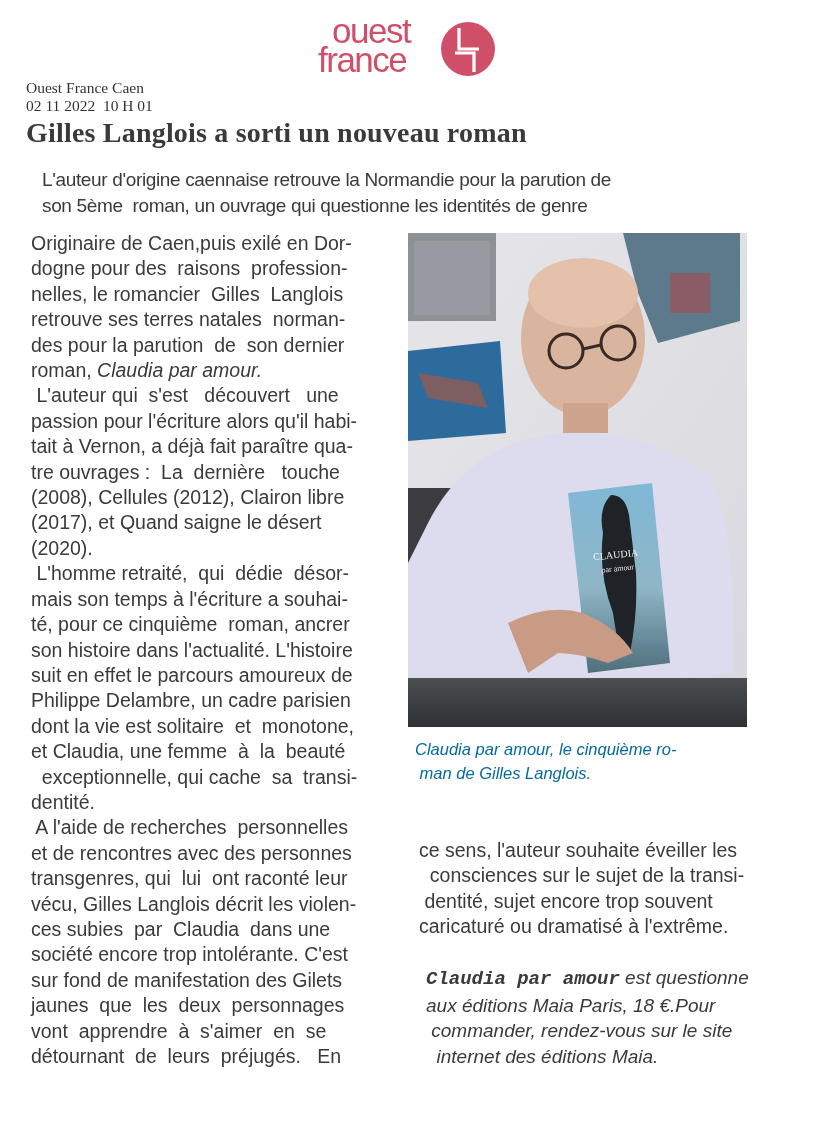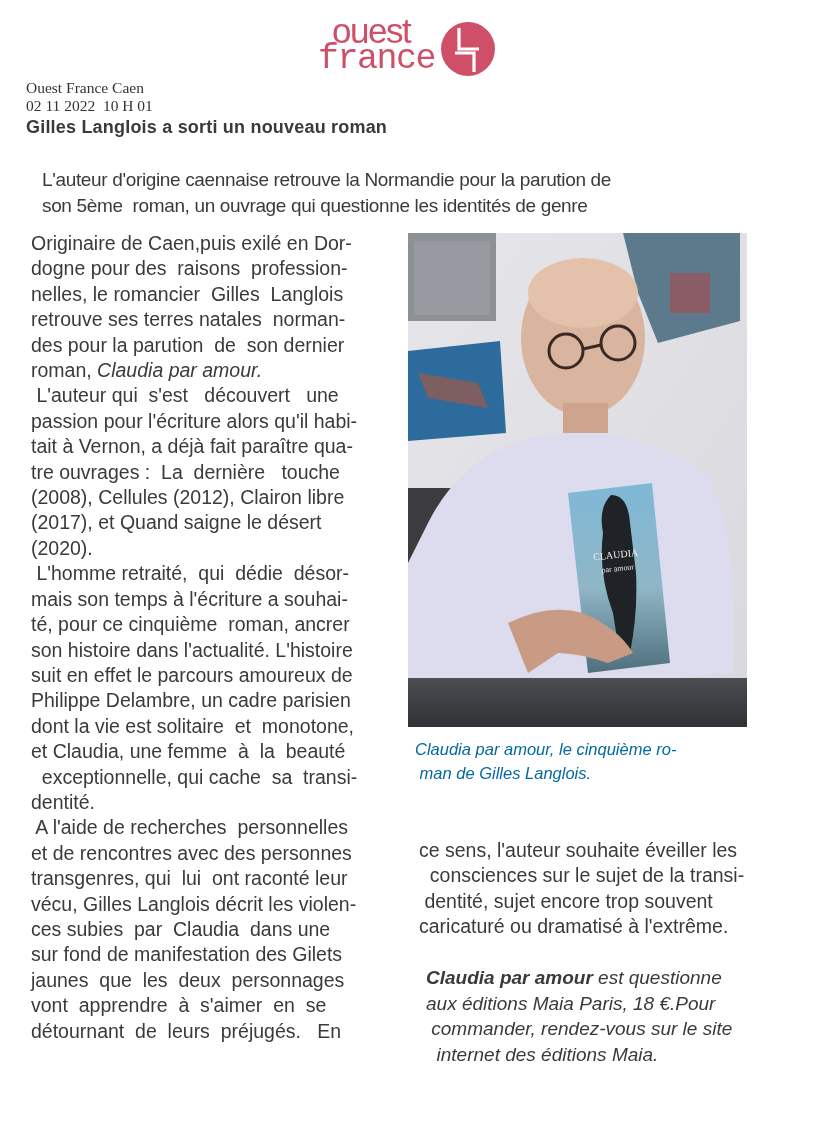--- a/index.html
+++ b/index.html
@@ -15,33 +15,33 @@
   }
   .logo-text {
     position: absolute; left: 0; top: 0;
     font-family: "Liberation Sans", sans-serif;
     color: #cf4f69;
     font-size: 35px; line-height: 29px;
     letter-spacing: -1.5px;
     font-weight: normal;
   }
   .logo-text .l1 { display: block; padding-left: 14px; }
-  .logo-text .l2 { display: block; font-family: Liberation Mono, monospace; }
+  .logo-text .l2 { display: block; }
   .logo-circle {
     position: absolute; left: 123px; top: 6px; width: 54px; height: 54px;
   }
   .source {
     position: absolute; left: 26px; top: 79px;
     font-family: "Liberation Serif", serif;
     font-size: 15.5px; line-height: 18px; color: #333;
   }
   .headline {
     position: absolute; left: 26px; top: 117px;
-    font-family: Liberation Sans, sans-serif;
-    font-weight: bold; font-size: 18px; letter-spacing: 0.2px;
+    font-family: Liberation Serif, serif;
+    font-weight: bold; font-size: 28px; letter-spacing: 0.2px;
     color: #3a3a3a; margin: 0;
   }
   .standfirst {
     position: absolute; left: 26px; top: 151px; width: 720px;
     font-family: "Liberation Sans", sans-serif;
     font-size: 19px; line-height: 26px; color: #3a3a3a;
     letter-spacing: -0.35px;
     margin: 16px;
   }
   .col {
@@ -61,21 +61,21 @@
     font-family: "Liberation Sans", sans-serif;
     font-style: italic; font-size: 16.5px; line-height: 24px; color: #0369a1;
   }
   .caption .ln { display: block; white-space: pre; }
   .promo {
     position: absolute; left: 426px; top: 965px; width: 370px;
     font-family: "Liberation Sans", sans-serif;
     font-style: italic; font-size: 19px; line-height: 25.5px; color: #3a3a3a;
   }
   .promo .ln { display: block; white-space: pre; }
-  .promo b { font-weight: bold; }
+  .promo b { font-weight: bold; font-family: Liberation Mono, monospace; }
   i.ital { font-style: italic; }
 </style>
 </head>
 <body>
 
 <div class="logo">
   <div class="logo-text">
     <span class="l1">ouest</span>
     <span class="l2">france</span>
   </div>
@@ -120,20 +120,21 @@
   <span class="ln">Philippe Delambre, un cadre parisien</span>
   <span class="ln">dont la vie est solitaire  et  monotone,</span>
   <span class="ln">et Claudia, une femme  à  la  beauté</span>
   <span class="ln">  exceptionnelle, qui cache  sa  transi-</span>
   <span class="ln">dentité.</span>
   <span class="ln"> A l'aide de recherches  personnelles</span>
   <span class="ln">et de rencontres avec des personnes</span>
   <span class="ln">transgenres, qui  lui  ont raconté leur</span>
   <span class="ln">vécu, Gilles Langlois décrit les violen-</span>
   <span class="ln">ces subies  par  Claudia  dans une</span>
+  <span class="ln">société encore trop intolérante. C'est</span>
   <span class="ln">sur fond de manifestation des Gilets</span>
   <span class="ln">jaunes  que  les  deux  personnages</span>
   <span class="ln">vont  apprendre  à  s'aimer  en  se</span>
   <span class="ln">détournant  de  leurs  préjugés.   En</span>
 </div>
 
 <div class="photo">
   <svg width="339" height="494" viewBox="0 0 339 494">
     <defs>
       <linearGradient id="wall" x1="0" y1="0" x2="1" y2="1">

